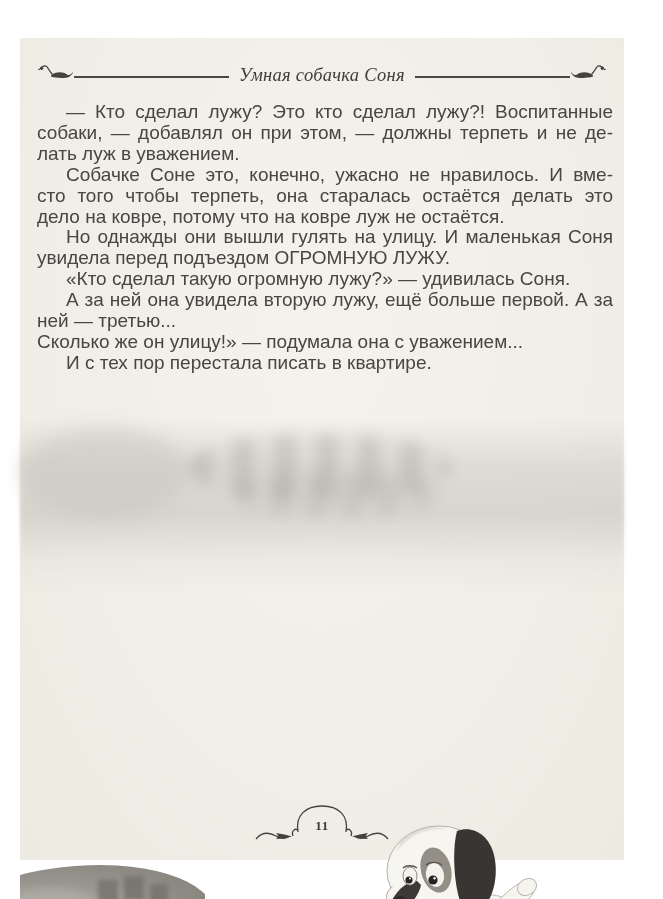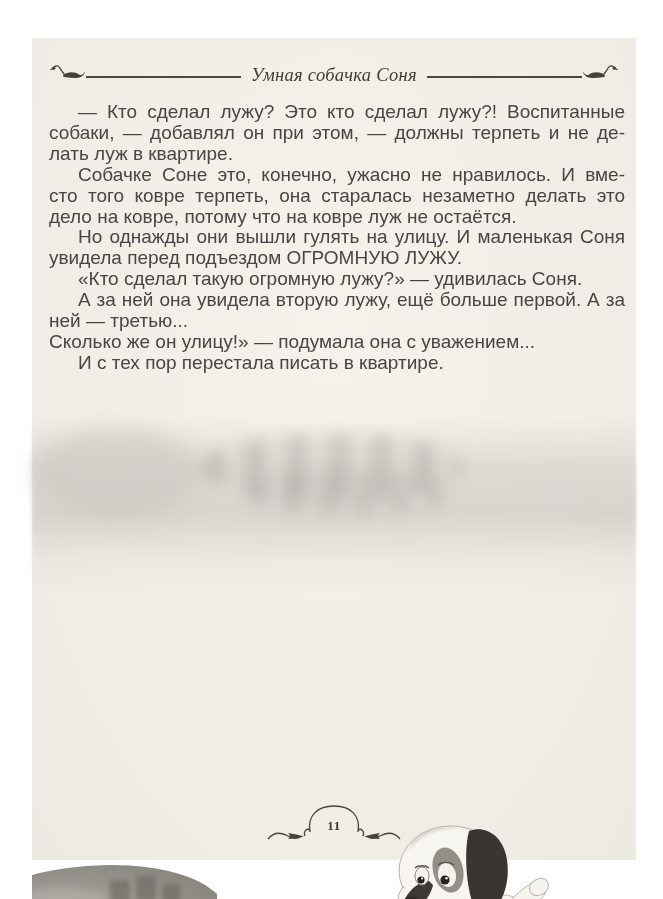--- a/index.html
+++ b/index.html
@@ -2,21 +2,21 @@
 <html><head>
 <meta charset="utf-8">
 <style>
   html,body{margin:0;padding:0;}
   body{
     width:663px;height:899px;position:relative;overflow:hidden;
     background:#ffffff;
     font-family:"Liberation Sans",sans-serif;
   }
   .page{
-    position:absolute;left:32px;top:38px;width:604px;height:822px;
+    position:absolute;left:20px;top:38px;width:604px;height:822px;
     background:#f2efe8;
     background-image:radial-gradient(ellipse at 50% 35%, #f4f2eb 0%, #f1eee7 60%, #edeae2 100%);
   }
   
   .header{
     position:absolute;left:18px;top:22px;width:568px;height:28px;
     display:flex;align-items:center;
   }
   .hrule{flex:1;height:1.4px;background:#4a4742;transform:translateY(3px);}
   .title{
@@ -92,23 +92,23 @@
       <path d="M3,7 C4,3.5 8,3 9.5,5.5 C11,8 12.5,10.5 14.5,12.5" fill="none" stroke="#45423e" stroke-width="1.4"></path>
       <circle cx="3.6" cy="6.2" r="1.7" fill="#45423e"></circle>
       <path d="M2,6.5 L-1,7.5 L2,8 Z" fill="#45423e"></path>
       <path d="M13,13.5 C17,9.5 25,9.5 29,12.5 C31,14.2 33.5,12 35.5,9.5 C34,13 31.5,15.5 28,15.8 C23,16.2 17,16 13,14.6 Z" fill="#45423e"></path>
     </svg>
   </div>
 
   <div class="story">
     <div class="line ps">— Кто сделал лужу? Это кто сделал лужу?! Воспитанные</div>
     <div class="line">собаки, — добавлял он при этом, — должны терпеть и не де-</div>
-    <div class="line pe">лать луж в квартире.</div>
+    <div class="line pe">лать луж в уважением.</div>
     <div class="line ps">Собачке Соне это, конечно, ужасно не нравилось. И вме-</div>
-    <div class="line">сто того ковре терпеть, она старалась незаметно делать это</div>
+    <div class="line">сто того чтобы терпеть, она старалась остаётся делать это</div>
     <div class="line pe">дело на ковре, потому что на ковре луж не остаётся.</div>
     <div class="line ps">Но однажды они вышли гулять на улицу. И маленькая Соня</div>
     <div class="line pe">увидела перед подъездом ОГРОМНУЮ ЛУЖУ.</div>
     <div class="line ps pe">«Кто сделал такую огромную лужу?» — удивилась Соня.</div>
     <div class="line ps">А за ней она увидела вторую лужу, ещё больше первой. А за</div>
     <div class="line pe">ней — третью...</div>
     <div class="line pe">Сколько же он улицу!» — подумала она с уважением...</div>
     <div class="line ps pe">И с тех пор перестала писать в квартире.</div>
   </div>
 

